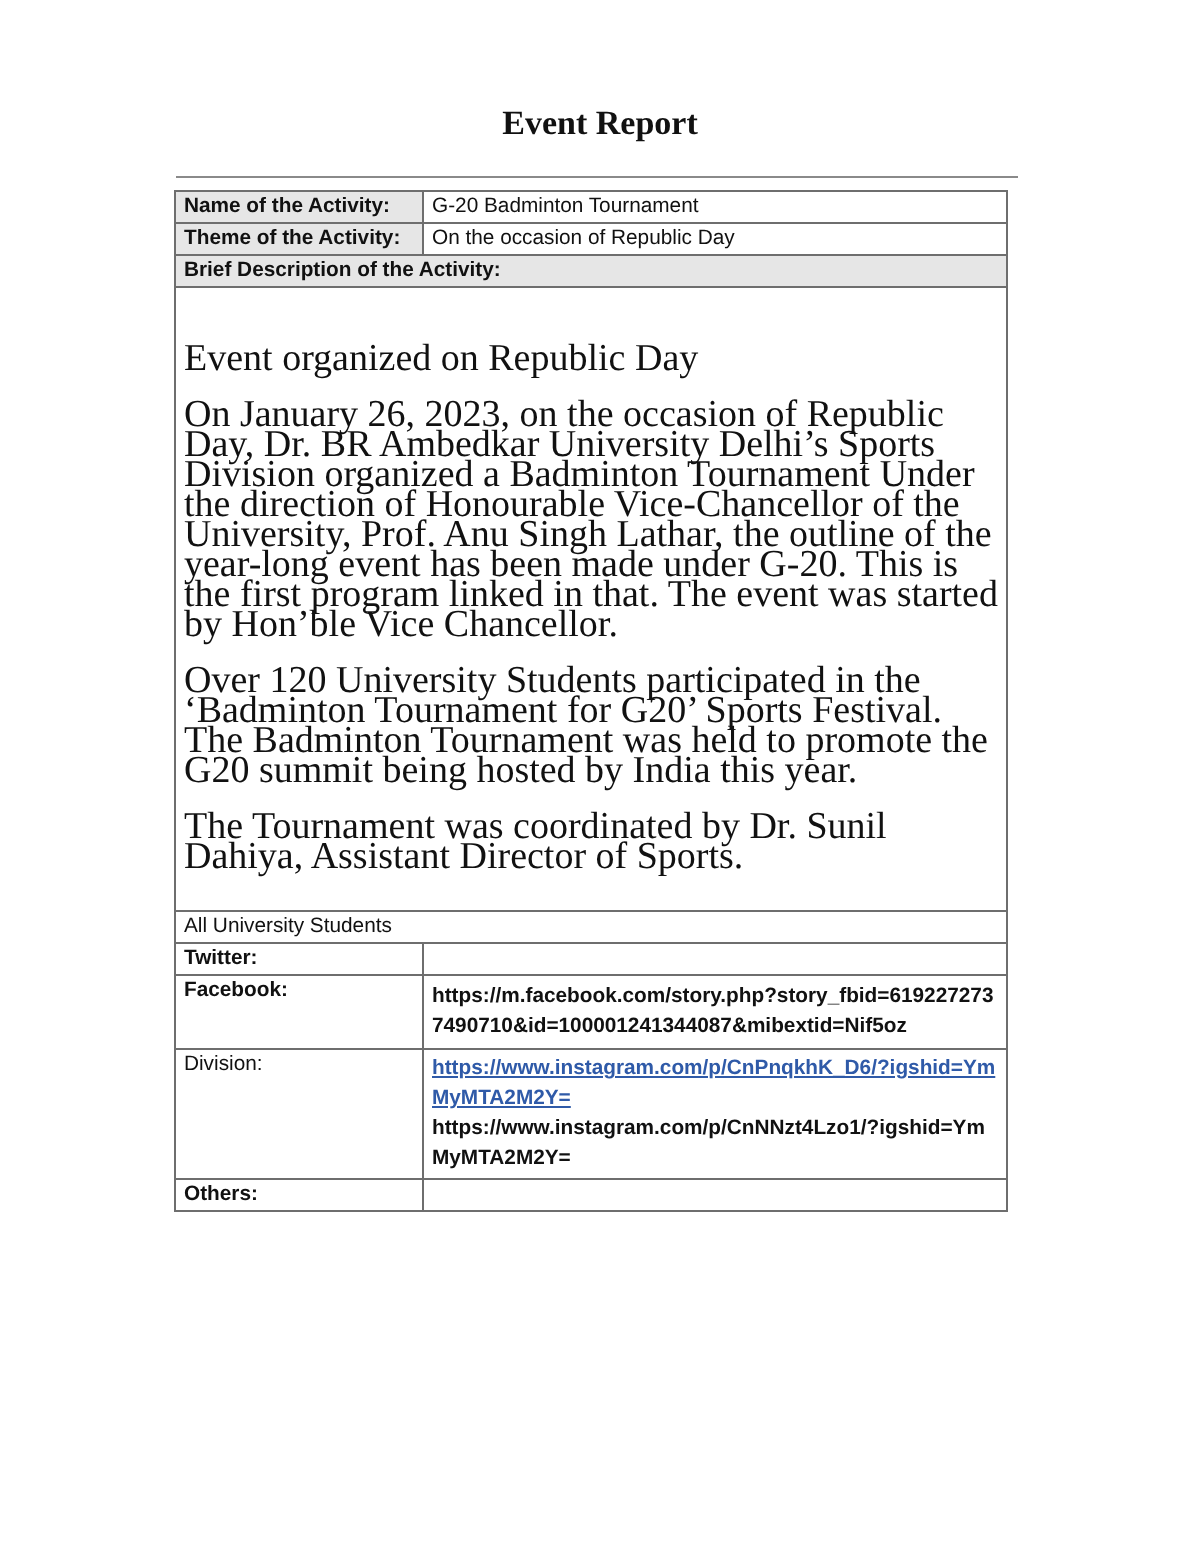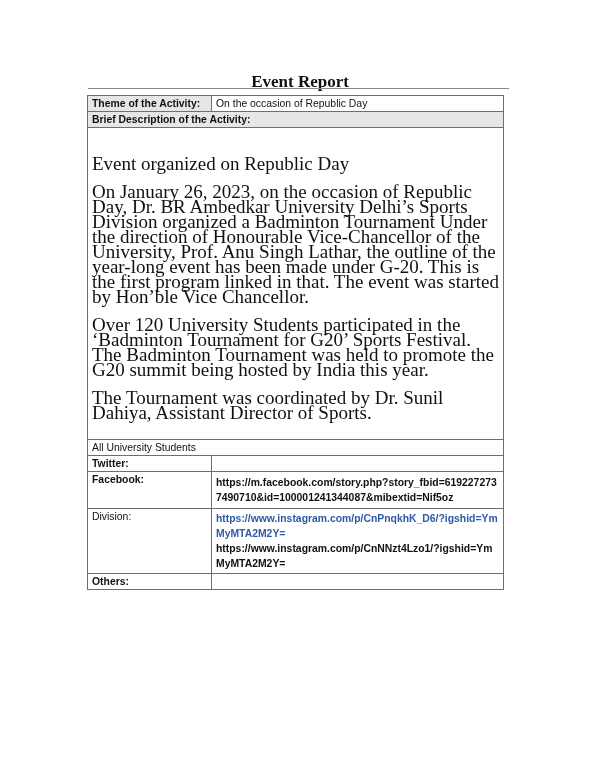--- a/index.html
+++ b/index.html
@@ -1,54 +1,58 @@
 <!DOCTYPE html>
 <html><head>
   <meta charset="utf-8">
   <style>
     html, body { margin: 0; padding: 0; background: #ffffff; }
     body { width: 600px; height: 776px; position: relative; overflow: hidden; }
     .page { position: absolute; left: 0; top: 0; width: 600px; height: 776px; background: #fff; }
     .title {
-      position: absolute; left: 88px; top: 72px; width: 424px; text-align: center;
+      position: absolute; left: 88px; top: 52px; width: 424px; text-align: center;
       font-family: "Liberation Serif", serif; font-weight: bold; font-size: 17px; color: #111;
     }
     .title-rule { position: absolute; left: 88px; top: 88px; width: 421px; height: 1px; background: #8a8a8a; }
     table.report {
       position: absolute; left: 87px; top: 95px; width: 416px;
       border-collapse: collapse; table-layout: fixed;
       font-family: "Liberation Sans", sans-serif; font-size: 10.4px; color: #111;
     }
     table.report td { border: 1px solid #6e6e6e; padding: 0 4px; vertical-align: top; line-height: 15px; }
     .grey { background: #e6e6e6; }
     .b { font-weight: bold; }
     .desc-cell {
       font-family: Liberation Serif, serif; font-size: 19px; line-height: 15px; color: #111;
       padding: 28px 4px 6px 4px !important; height: 247px; box-sizing: border-box;
     }
     .desc-cell p { margin: 0 0 13px 0; }
-    .link { color: #2f5aa8; font-weight: bold; word-break: break-all; }
+    .link { color: #2f5aa8; text-decoration: underline; font-weight: bold; word-break: break-all; }
     .url { font-weight: bold; word-break: break-all; }
   </style>
 </head>
 <body>
 
 <div class="page" data-name="document-page">
   <div class="title" data-name="page-title">Event Report</div>
   <div class="title-rule" data-name="title-divider"></div>
 
   <table class="report" data-name="event-report-table">
     <colgroup>
       <col style="width:124px">
       <col style="width:95px">
       <col style="width:25px">
       <col style="width:94px">
       <col style="width:78px">
     </colgroup>
     <tbody>
+        <tr data-name="row-activity-name">
+      <td class="grey b" data-name="activity-name-label">Name of the Activity:</td>
+      <td colspan="4" data-name="activity-name-value">G-20 Badminton Tournament</td>
+    </tr>
     <tr data-name="row-activity-theme">
       <td class="grey b" data-name="activity-theme-label">Theme of the Activity:</td>
       <td colspan="4" data-name="activity-theme-value">On the occasion of Republic Day</td>
     </tr>
     <tr data-name="row-brief-activity-header">
       <td colspan="5" class="grey b" data-name="brief-activity-label">Brief Description of the Activity:</td>
     </tr>
     <tr data-name="row-description">
       <td colspan="5" class="desc-cell" data-name="activity-description">
         <p data-name="description-paragraph">Event organized on Republic Day</p>

